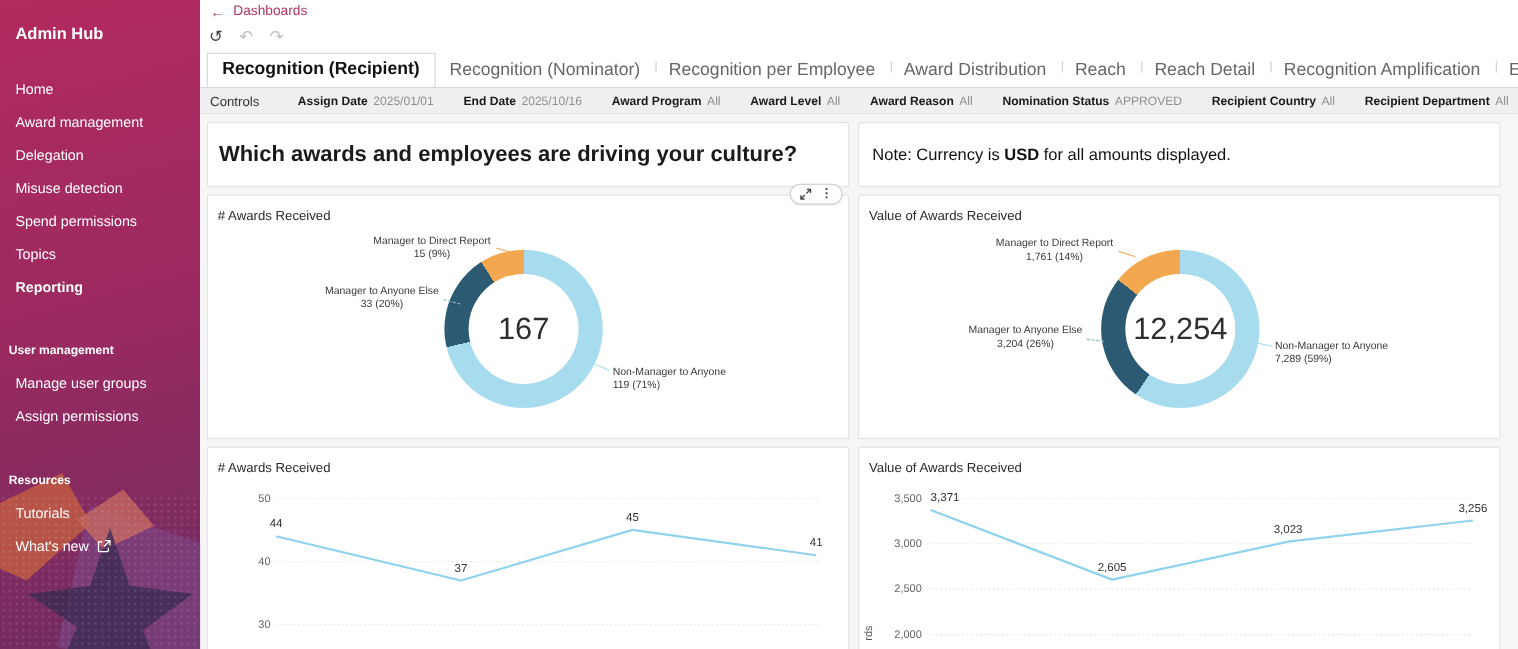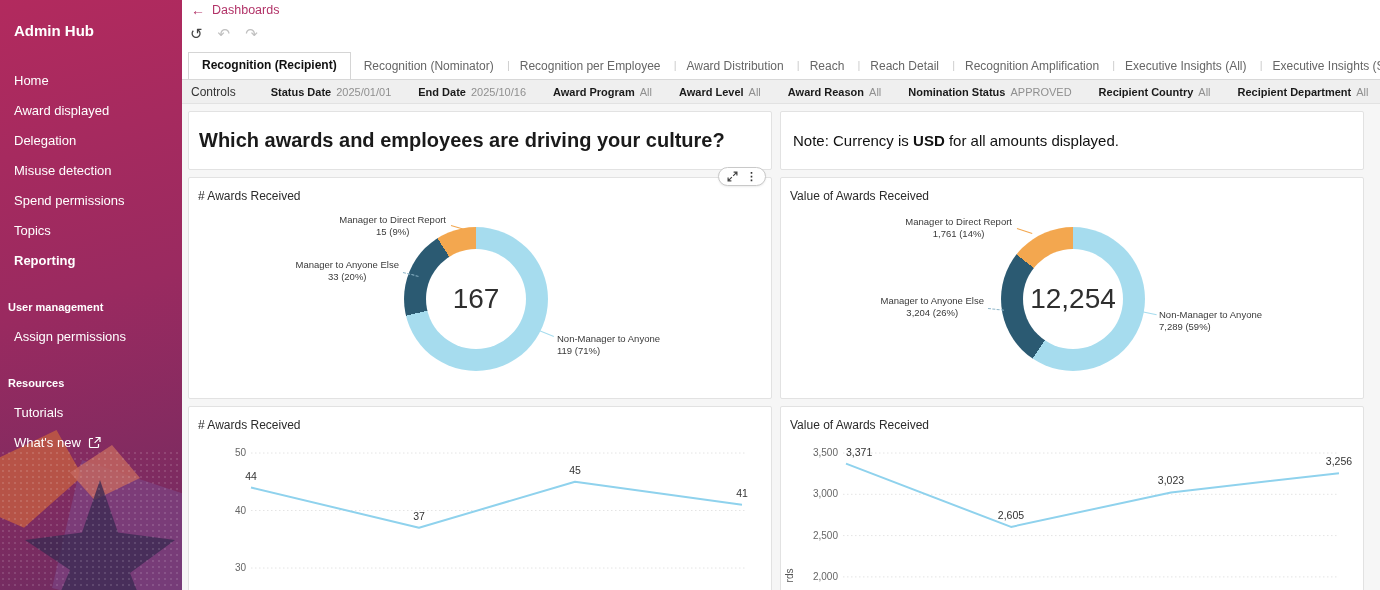--- a/index.html
+++ b/index.html
@@ -6,21 +6,21 @@
   html,body { width:1380px; height:590px; overflow:hidden; font-family:"Liberation Sans", sans-serif; background:#fff; }
   .app { display:flex; width:1380px; height:590px; }
 
   
   .sidebar { position:relative; width:182px; flex-shrink:0; color:#fff; overflow:hidden;
     background:linear-gradient(165deg,#b22a5e 0%, #9a2a60 50%, #6e2c61 100%); }
   .sidebar-title { font-size:15px; font-weight:bold; padding:22px 14px 10px 14px; position:relative; z-index:2; }
   .side-nav { list-style:none; margin-top:16px; position:relative; z-index:2; }
   .side-nav li { font-size:13px; padding:7.5px 14px; cursor:pointer; display:flex; align-items:center; gap:7px; }
   .side-nav li.active { font-weight:bold; }
-  .side-section-header { font-size:11px; font-weight:bold; padding:6px 8px; margin-top:20px; position:relative; z-index:2; }
+  .side-section-header { font-size:11px; font-weight:bold; padding:6px 8px; margin-top:32px; position:relative; z-index:2; }
   .side-nav.sub { margin-top:2px; }
   .ext-icon { width:13px; height:13px; display:inline-block; }
   .artwork { position:absolute; left:0; right:0; bottom:0; height:200px; z-index:1; pointer-events:none; }
   .artwork .shape { position:absolute; }
   .sh1 { left:-15px; bottom:45px; width:130px; height:115px; background:#bf5a43; opacity:.85;
          clip-path:polygon(0 30%, 55% 0, 75% 40%, 30% 85%, 0 70%); }
   .sh2 { right:-20px; bottom:-30px; width:150px; height:160px; background:#7b4a8c; opacity:.55;
          clip-path:polygon(20% 0, 100% 25%, 85% 100%, 0 80%); }
   .sh3 { left:25px; bottom:-40px; width:150px; height:150px; background:#3c2a53; opacity:.8;
          clip-path:polygon(50% 0, 62% 35%, 100% 40%, 70% 62%, 85% 100%, 50% 75%, 15% 95%, 30% 60%, 0 40%, 38% 35%); }
@@ -32,21 +32,21 @@
   
   .content { position:relative; flex:1; display:flex; flex-direction:column; background:#fff; }
   .breadcrumb { display:flex; align-items:center; gap:7px; padding:2px 0 0 9px; color:#b23368; font-size:12.5px; height:18px; }
   .breadcrumb .back { font-size:14px; cursor:pointer; }
   .breadcrumb .crumb { cursor:pointer; }
   .history-row { display:flex; gap:15px; padding:8px 0 0 8px; height:26px; font-size:15px; color:#444; }
   .history-row .hbtn { cursor:pointer; line-height:1; }
   .history-row .disabled { color:#c0c0c0; }
 
   .tabs { display:flex; align-items:flex-end; margin-top:11px; padding-left:6px; height:24px; }
-  .tab { position:relative; font-size:12px; color:#666; padding:5px 13px 6px 13px; white-space:nowrap; cursor:pointer; }
+  .tab { position:relative; font-size:16px; color:#666; padding:5px 13px 6px 13px; white-space:nowrap; cursor:pointer; }
   .tab:not(.active)::after { content:"|"; position:absolute; right:-3px; top:5px; color:#ccc; font-size:11px; }
   .tab.active { font-weight:bold; color:#111; background:#fff; border:1px solid #d5d5d5; border-bottom:none; padding-bottom:7px; }
 
   .controls-bar { position:relative; display:flex; align-items:center; height:25px; background:#efefef;
     border-top:1px solid #d8d8d8; border-bottom:1px solid #e2e2e2; font-size:11px; padding:0 40px 0 9px; gap:27px; overflow:hidden; }
   .controls-label { font-size:12px; color:#333; margin-right:8px; }
   .filter { white-space:nowrap; cursor:pointer; }
   .filter .fname { font-weight:bold; color:#1a1a1a; }
   .filter .fval { color:#8f8f8f; margin-left:5px; }
 
@@ -80,29 +80,30 @@
 </style>
 </head>
 <body>
 
 <div class="app">
 
   <aside class="sidebar">
     <div class="sidebar-title">Admin Hub</div>
     <ul class="side-nav">
       <li>Home</li>
-      <li>Award displayed</li>
+      <li>Award management</li>
       <li>Delegation</li>
       <li>Misuse detection</li>
       <li>Spend permissions</li>
       <li>Topics</li>
       <li class="active">Reporting</li>
     </ul>
     <div class="side-section-header">User management</div>
     <ul class="side-nav sub">
+      <li>Manage user groups</li>
       <li>Assign permissions</li>
     </ul>
     <div class="side-section-header">Resources</div>
     <ul class="side-nav sub">
       <li>Tutorials</li>
       <li>
         <span>What's new</span>
         <svg class="ext-icon" viewBox="0 0 13 13">
           <path d="M5 2.5H2.5a1 1 0 0 0-1 1v7a1 1 0 0 0 1 1h7a1 1 0 0 0 1-1V8" fill="none" stroke="#fff" stroke-width="1.2"></path>
           <path d="M7.5 1.5H12V6M11.6 1.9 6.6 6.9" fill="none" stroke="#fff" stroke-width="1.2"></path>
@@ -139,21 +140,21 @@
       <div class="tab">Reach</div>
       <div class="tab">Reach Detail</div>
       <div class="tab">Recognition Amplification</div>
       <div class="tab">Executive Insights (All)</div>
       <div class="tab">Executive Insights (Select Department)</div>
 
     </div>
 
     <div class="controls-bar">
       <span class="controls-label">Controls</span>
-      <span class="filter"><span class="fname">Status Date</span><span class="fval">2025/01/01</span></span>
+      <span class="filter"><span class="fname">Assign Date</span><span class="fval">2025/01/01</span></span>
       <span class="filter"><span class="fname">End Date</span><span class="fval">2025/10/16</span></span>
       <span class="filter"><span class="fname">Award Program</span><span class="fval">All</span></span>
       <span class="filter"><span class="fname">Award Level</span><span class="fval">All</span></span>
       <span class="filter"><span class="fname">Award Reason</span><span class="fval">All</span></span>
       <span class="filter"><span class="fname">Nomination Status</span><span class="fval">APPROVED</span></span>
       <span class="filter"><span class="fname">Recipient Country</span><span class="fval">All</span></span>
       <span class="filter"><span class="fname">Recipient Department</span><span class="fval">All</span></span>
 
     </div>
 

